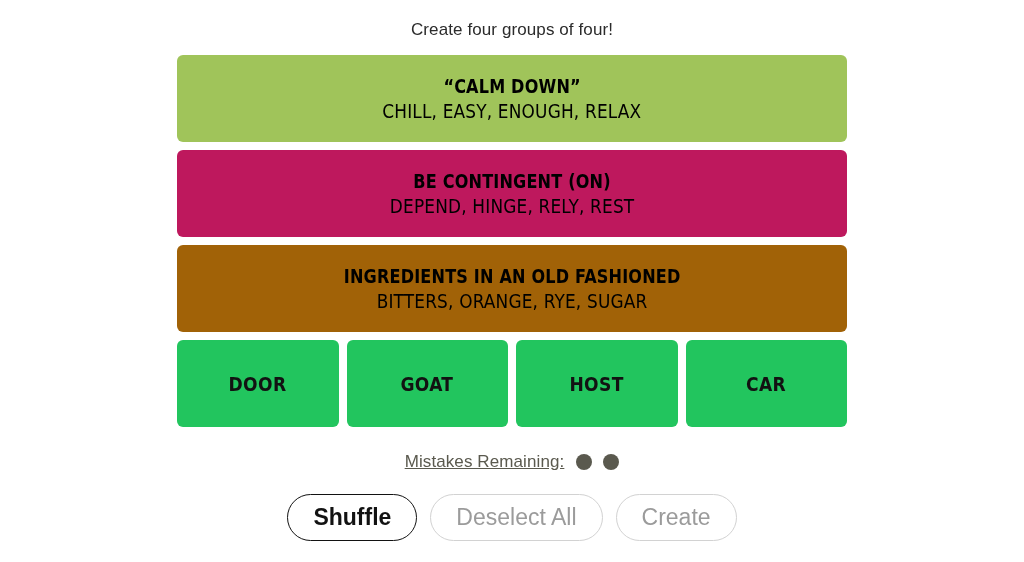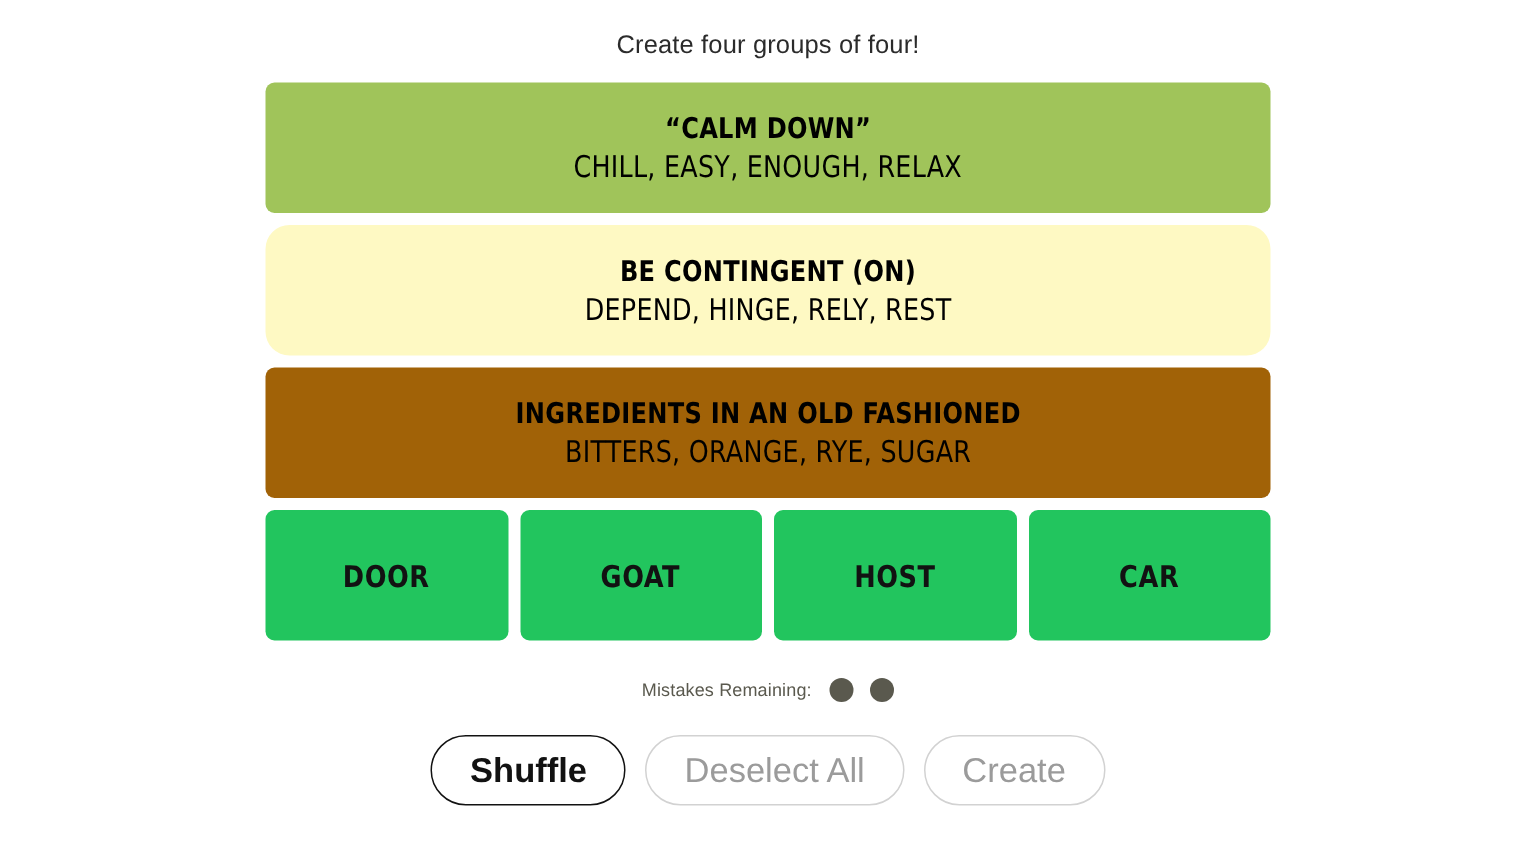--- a/index.html
+++ b/index.html
@@ -109,23 +109,24 @@
   .mistakes {
     margin-top: 25px;
     display: flex;
     align-items: center;
     justify-content: center;
     gap: 12px;
     user-select: none;
   }
 
   .mistakes-label {
-    font-size: 12px;
+    font-size: 17px;
     color: #5a594e;
     letter-spacing: 0.1px;
+    text-decoration: underline;
   }
 
   .dots {
     display: flex;
     align-items: center;
     gap: 11px;
   }
 
   .dot {
     width: 16px;
@@ -178,21 +179,21 @@
 
   <div class="prompt">Create four groups of four!</div>
 
   <div class="board">
 
     <div class="solved-row" style="background: rgb(160, 196, 90);">
       <div class="solved-title">“CALM DOWN”</div>
       <div class="solved-members">CHILL, EASY, ENOUGH, RELAX</div>
     </div>
 
-    <div class="solved-row" style="background: #fef9c3; border-radius: 16px;">
+    <div class="solved-row" style="background: #be185d;">
       <div class="solved-title">BE CONTINGENT (ON)</div>
       <div class="solved-members">DEPEND, HINGE, RELY, REST</div>
     </div>
 
     <div class="solved-row" style="background: #a16207;">
       <div class="solved-title">INGREDIENTS IN AN OLD FASHIONED</div>
       <div class="solved-members">BITTERS, ORANGE, RYE, SUGAR</div>
     </div>
 
     <div class="tile-row">

